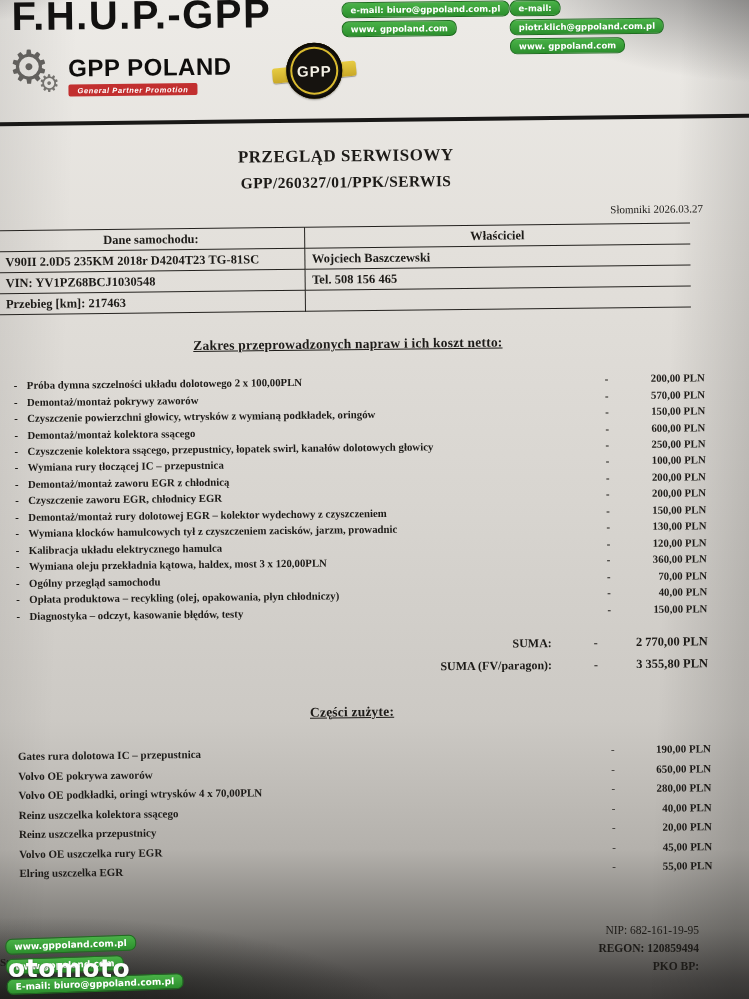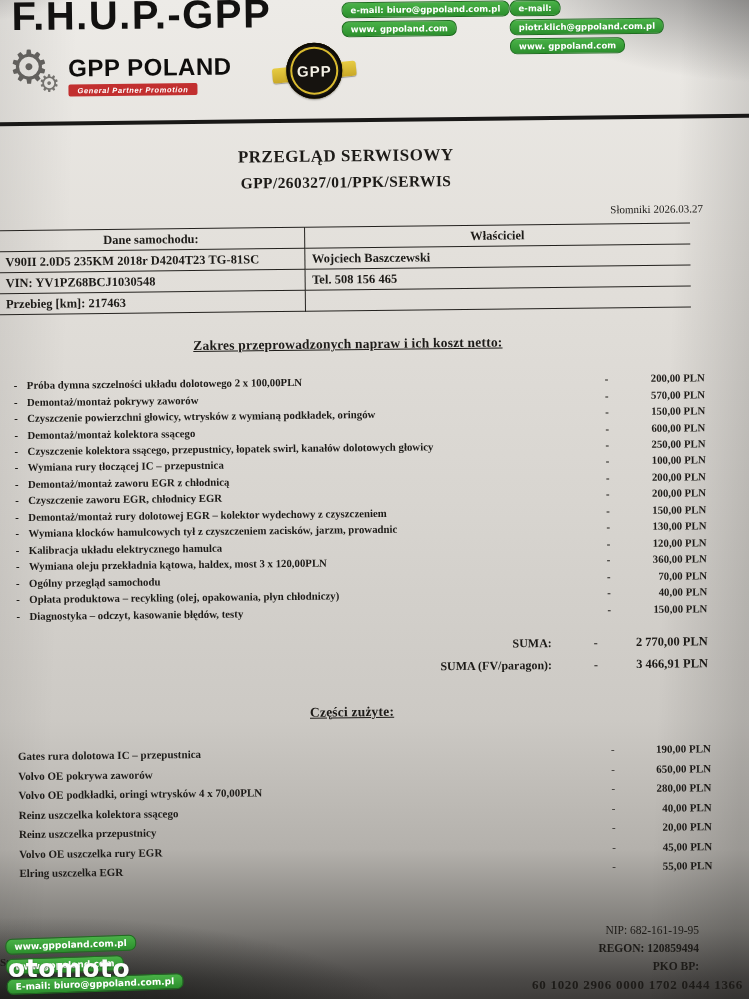--- a/index.html
+++ b/index.html
@@ -294,21 +294,21 @@
 
           <div class="trow">
             <span class="tlabel">SUMA:</span>
             <span class="d2">-</span>
             <span class="price">2 770,00 PLN</span>
           </div>
 
           <div class="trow">
             <span class="tlabel">SUMA (FV/paragon):</span>
             <span class="d2">-</span>
-            <span class="price">3 466,91 PLN</span>
+            <span class="price">3 355,80 PLN</span>
           </div>
         </div>
 
       <div class="sec-heading">Części zużyte:</div>
 
       <div class="parts-list">
 
           <div class="srow">
             <span class="lbl">Gates rura dolotowa IC – przepustnica</span>
             <span class="fill"></span>
@@ -357,21 +357,20 @@
             <span class="d2">-</span>
             <span class="price">55,00 PLN</span>
           </div>
         </div>
     </div>
   </div>
 
   <div class="f-nip">NIP: 682-161-19-95</div>
   <div class="f-regon">REGON: 120859494</div>
   <div class="f-bank">PKO BP:</div>
-  <div class="f-acct">60 1020 2906 0000 1702 0444 1366</div>
   <div class="f-page">Strona 1 z 2</div>
 
   <div class="f-links">
 
   <div class="gbox">www.gppoland.com.pl</div>
       <div class="gbox">www.gppoland.com</div>
       <div class="gbox">E-mail: biuro@gppoland.com.pl</div>
     </div>
 
   <div class="watermark">otomoto</div>

